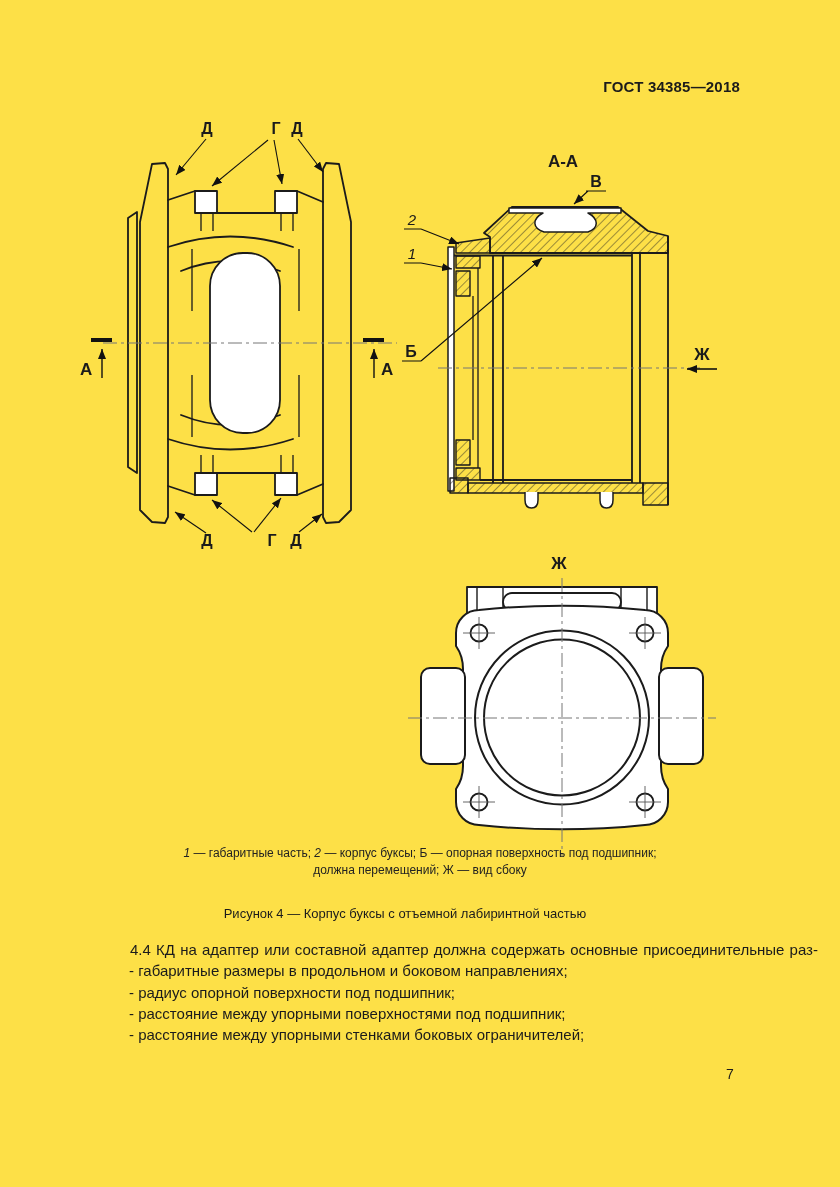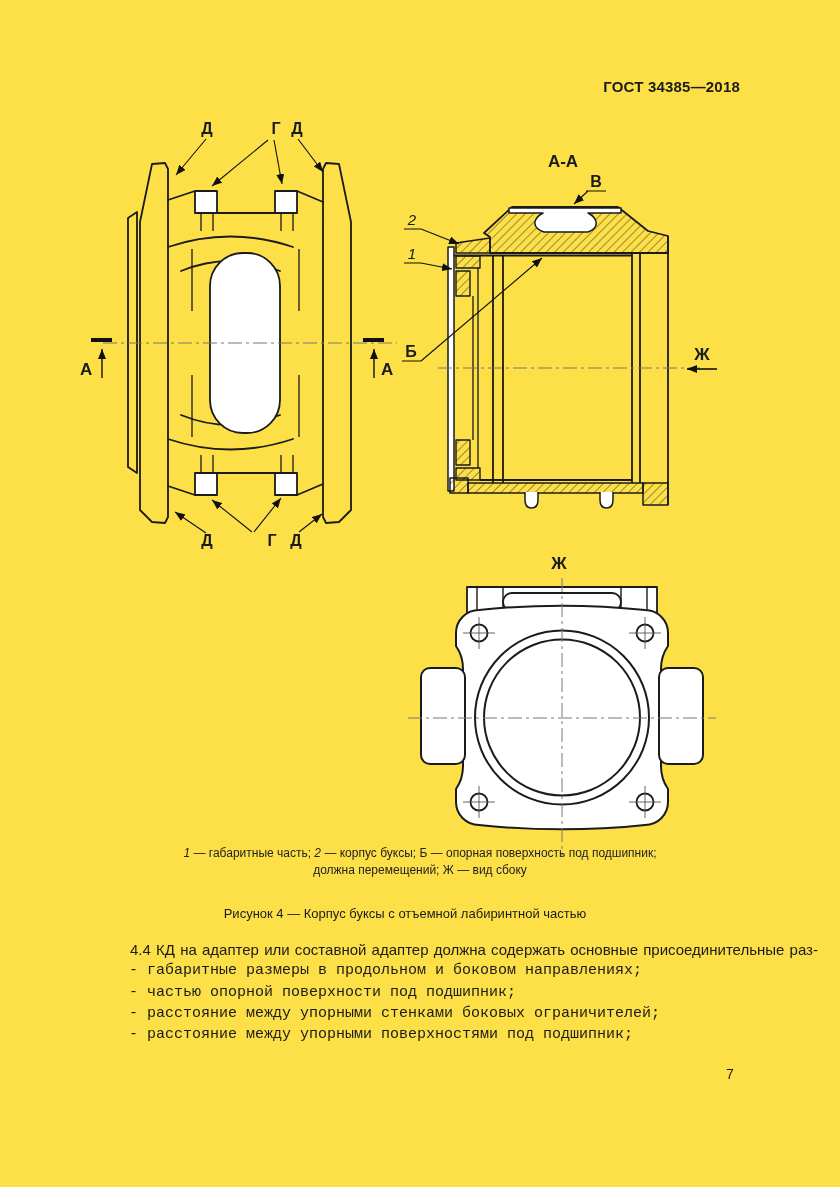--- a/index.html
+++ b/index.html
@@ -6,21 +6,21 @@
   .page{position:relative;width:840px;height:1187px;background:#fde047;overflow:hidden;
         font-family:"Liberation Sans","DejaVu Sans",sans-serif;color:#1b1b1b;}
   .hdr{position:absolute;top:78px;right:100px;font-size:15px;font-weight:bold;letter-spacing:.2px;}
   .dwg{position:absolute;}
   .cap{position:absolute;top:845px;left:40px;width:760px;text-align:center;
        font-size:12px;line-height:17px;color:#222;}
   .cap .it{font-style:italic;}
   .figtitle{position:absolute;top:906px;left:25px;width:760px;text-align:center;font-size:13px;}
   .bodytxt{position:absolute;top:939px;left:62px;width:712px;font-size:15px;line-height:21.3px;margin-left:44px;}
   .pline1{text-indent:24px;text-align:justify;text-align-last:justify;}
-  .litem{padding-left:23px;font-family:Liberation Mono, monospace;}
+  .litem{padding-left:23px;}
   .pnum{position:absolute;top:1066px;left:726px;font-size:14px;}
   svg text{font-family:"Liberation Sans","DejaVu Sans",sans-serif;}
   .lbl{font-size:16px;font-weight:bold;fill:#1b1b1b;}
   .lblBig{font-size:17px;font-weight:bold;fill:#1b1b1b;}
   .pos{font-size:15px;font-style:italic;fill:#1b1b1b;}
 </style>
 </head>
 <body>
 
 <div class="page">
@@ -160,20 +160,20 @@
   <div class="cap">
     <div><span class="it">1</span><span> — габаритные часть; </span><span class="it">2</span><span> — корпус буксы; Б — опорная поверхность под подшипник;</span></div>
     <div><span>должна перемещений; Ж — вид сбоку</span></div>
   </div>
 
   <div class="figtitle">Рисунок 4 — Корпус буксы с отъемной лабиринтной частью</div>
 
   <div class="bodytxt">
     <div class="pline1">4.4 КД на адаптер или составной адаптер должна содержать основные присоединительные раз-</div>
     <div class="litem">- габаритные размеры в продольном и боковом направлениях;</div>
-    <div class="litem">- частью опорной поверхности под подшипник;</div>
+    <div class="litem">- радиус опорной поверхности под подшипник;</div>
+    <div class="litem">- расстояние между упорными поверхностями под подшипник;</div>
     <div class="litem">- расстояние между упорными стенками боковых ограничителей;</div>
-    <div class="litem">- расстояние между упорными поверхностями под подшипник;</div>
   </div>
 
   <div class="pnum">7</div>
 
 </div>
 
 </body></html>

